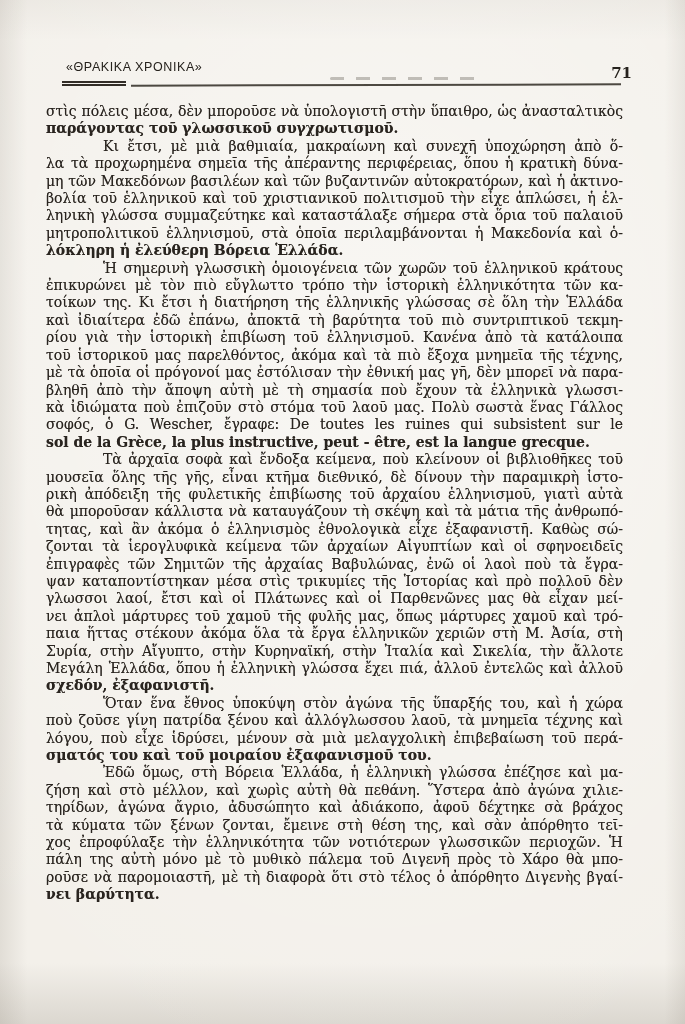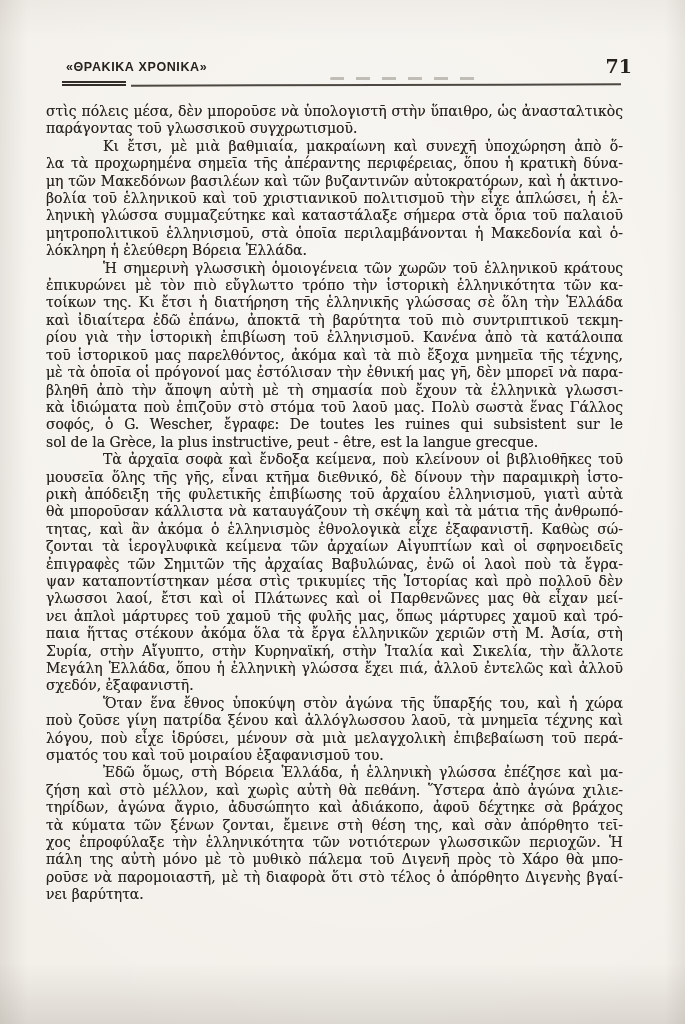--- a/index.html
+++ b/index.html
@@ -21,32 +21,32 @@
       linear-gradient(to left, rgba(95,85,70,0.10), rgba(95,85,70,0) 3%),
       linear-gradient(to top, rgba(95,85,70,0.16), rgba(95,85,70,0) 6%),
       linear-gradient(to bottom, rgba(95,85,70,0.06), rgba(95,85,70,0) 4%),
       #f3f0ea;
   }
   .journal-title {
     position: absolute;
     left: 66px;
     top: 60px;
     font-family: "Liberation Sans", sans-serif;
-    font-weight: bold;
+    font-weight: normal;
     font-size: 12.5px;
     letter-spacing: 0.6px;
     color: #26221d;
     white-space: nowrap;
   }
   .page-number {
     position: absolute;
     right: 53px;
-    top: 55px;
+    top: 64px;
     font-weight: bold;
-    font-size: 19px;
+    font-size: 15px;
     color: #26221d;
   }
   .rule-thick {
     position: absolute;
     left: 62px;
     top: 81px;
     width: 64px;
     height: 5px;
     background: linear-gradient(to bottom, #322d27 0 40%, rgba(0,0,0,0) 40% 55%, #322d27 55% 100%);
   }
@@ -77,21 +77,21 @@
     font-size: 14px;
     line-height: 17.4px;
     text-shadow: 0 0 0.5px rgba(41,36,31,0.55);
   }
   .para { margin: 0; }
   .line {
     text-align: justify;
     text-align-last: justify;
     white-space: normal;
   }
-  .line.last { text-align-last: left; }
+  .line.last { text-align-last: left; font-weight: bold; }
   .line.first-indent { text-indent: 57px; }
 </style>
 </head>
 <body>
 
 <div class="page">
   <div class="journal-title">«ΘΡΑΚΙΚΑ ΧΡΟΝΙΚΑ»</div>
   <div class="page-number">71</div>
   <div class="rule-thick"></div>
   <div class="rule-long"></div>

